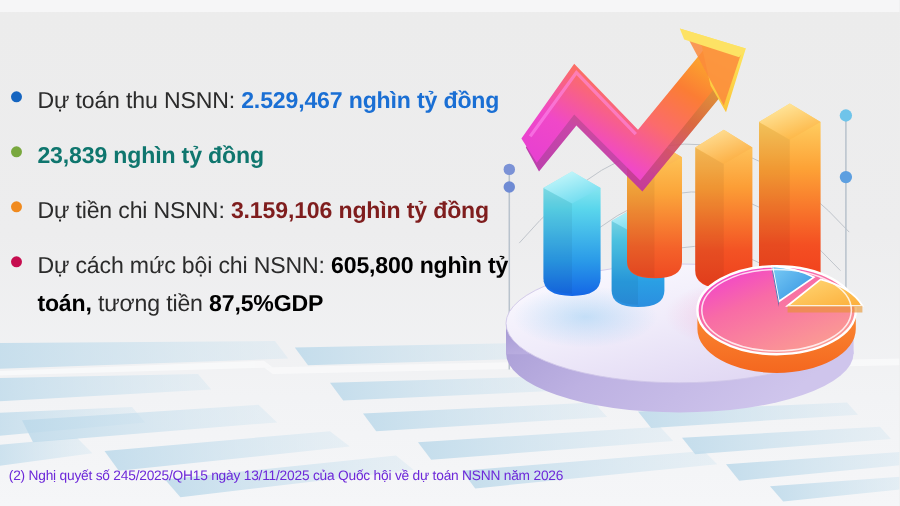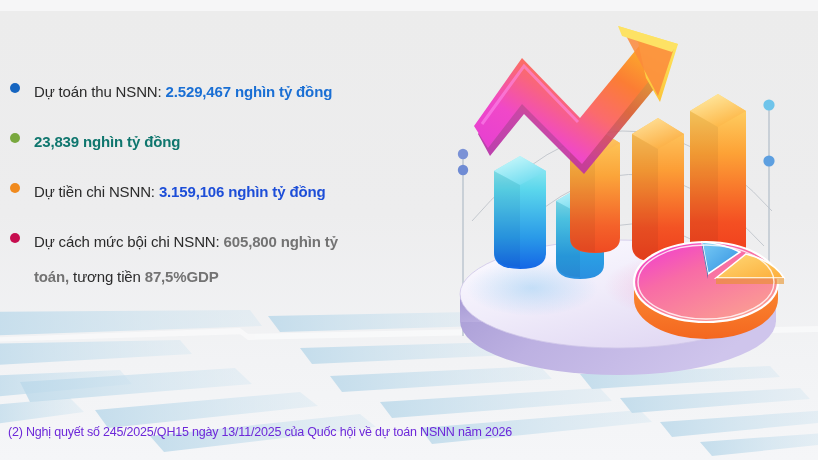--- a/index.html
+++ b/index.html
@@ -33,29 +33,29 @@
   .dot {
     position:absolute; left:10px; top:7px;
     width:10px; height:10px; border-radius:50%;
   }
   .dot.blue    { background:#1565c0; }
   .dot.green   { background:#79a83e; }
   .dot.orange  { background:#f08a1e; }
   .dot.crimson { background:#c60d4f; }
 
   .line {
-    font-size:15px; line-height:31px; color:#2b2b2b;
+    font-size:21px; line-height:31px; color:#2b2b2b;
     letter-spacing:-0.15px; white-space:nowrap;
   }
   .line.wrap2 { margin-top:4px; }
   .v { font-weight:bold; }
   .v.blue    { color:#1a6fd4; }
   .v.green   { color:#0f766e; }
-  .v.orange  { color:#1d4ed8; }
-  .v.crimson { color:#737373; }
+  .v.orange  { color:#7f1d1d; }
+  .v.crimson { color:#000000; }
 
   
   .footnote {
     position:absolute; left:8px; top:425px;
     font-size:12.5px; color:#6d28d9; letter-spacing:-0.2px;
     white-space:nowrap;
   }
 
   
   .illu { position:absolute; left:432px; top:6px; width:386px; height:410px; }

